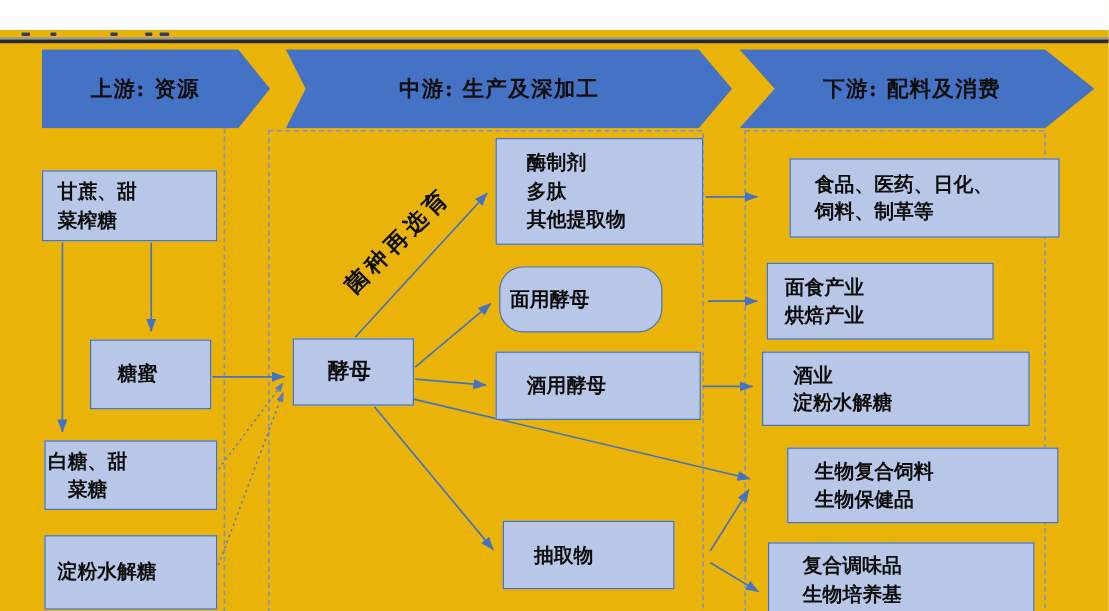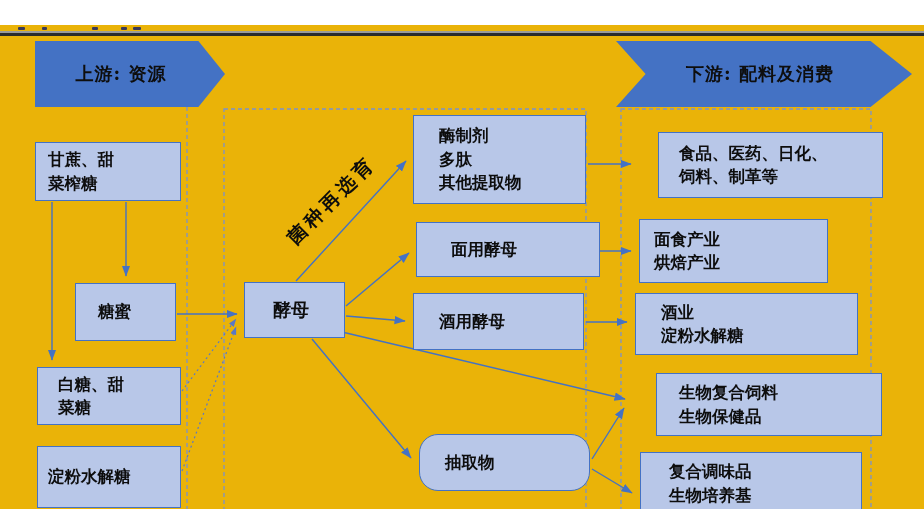--- a/index.html
+++ b/index.html
@@ -21,27 +21,27 @@
            clip-path:polygon(0 0,92.5% 0,100% 50%,92.5% 100%,0 100%,4.5% 50%);padding-right:16px;box-sizing:border-box;}
   .banner3{left:616px;width:296px;
            clip-path:polygon(0 0,86% 0,100% 50%,86% 100%,0 100%,10% 50%);padding-right:22px;padding-left:14px;box-sizing:border-box;}
 
   
   .box{position:absolute;background:#b8c7e8;border:1.6px solid #4472c4;box-sizing:border-box;
        display:flex;align-items:center;font-size:16.5px;font-weight:bold;line-height:1.4;
        white-space:pre-line;color:#0d0d0d;}
   .b-sugarcane{left:35px;top:117px;width:146px;height:59px;padding-left:12px;}
   .b-molasses{left:75px;top:258px;width:101px;height:58px;padding-left:22px;}
-  .b-whitesugar{left:37px;top:342px;width:144px;height:58px;padding-left:20px;}
+  .b-whitesugar{left:37px;top:342px;width:144px;height:58px;padding-left:2px;text-align:center;}
   .b-starch{left:37px;top:421px;width:144px;height:62px;padding-left:10px;}
   .b-yeast{left:244px;top:257px;width:101px;height:56px;padding-left:28px;font-size:18px;}
   .b-enzyme{left:413px;top:90px;width:173px;height:89px;padding-left:25px;line-height:1.45;}
-  .b-bakingyeast{left:416px;top:197px;width:184px;height:55px;padding-left:34px;}
+  .b-bakingyeast{left:416px;top:197px;width:136px;height:55px;padding-left:8px;border-radius:20px;}
   .b-wineyeast{left:413px;top:268px;width:171px;height:57px;padding-left:25px;}
-  .b-extract{left:419px;top:409px;width:171px;height:57px;padding-left:25px;border-radius:19px;}
+  .b-extract{left:419px;top:409px;width:143px;height:57px;padding-left:25px;}
   .b-foodpharma{left:658px;top:107px;width:225px;height:66px;padding-left:20px;}
   .b-noodle{left:639px;top:194px;width:189px;height:64px;padding-left:14px;}
   .b-alcohol{left:635px;top:268px;width:223px;height:62px;padding-left:25px;}
   .b-biofeed{left:656px;top:348px;width:226px;height:63px;padding-left:22px;}
   .b-seasoning{left:640px;top:427px;width:222px;height:63px;padding-left:28px;}
 
   .rotated-note{position:absolute;left:250px;top:163px;width:162px;height:24px;
                 transform:rotate(-45deg);transform-origin:center;
                 font-size:19px;font-weight:bold;letter-spacing:4px;color:#0d0d0d;text-align:center;}
   svg.layer{position:absolute;left:0;top:0;}
@@ -92,20 +92,23 @@
     <line x1="590" y1="226" x2="631" y2="226" stroke="#4472c4" stroke-width="1.4" marker-end="url(#ah)"></line>
     <line x1="586" y1="297" x2="627" y2="297" stroke="#4472c4" stroke-width="1.4" marker-end="url(#ah)"></line>
 
     <line x1="182" y1="366" x2="236" y2="294" stroke="#5a78c6" stroke-width="1.2" stroke-dasharray="2,3" marker-end="url(#ahs)"></line>
     <line x1="182" y1="446" x2="236" y2="302" stroke="#5a78c6" stroke-width="1.2" stroke-dasharray="2,3" marker-end="url(#ahs)"></line>
   </svg>
 
   <div class="banner banner1">
     <span>上游: 资源</span>
   </div>
+  <div class="banner banner2">
+    <span>中游: 生产及深加工</span>
+  </div>
   <div class="banner banner3">
     <span>下游: 配料及消费</span>
   </div>
 
   <div class="box b-sugarcane">甘蔗、甜
 菜榨糖</div>
   <div class="box b-molasses">糖蜜</div>
   <div class="box b-whitesugar">白糖、甜
 菜糖</div>
   <div class="box b-starch">淀粉水解糖</div>

